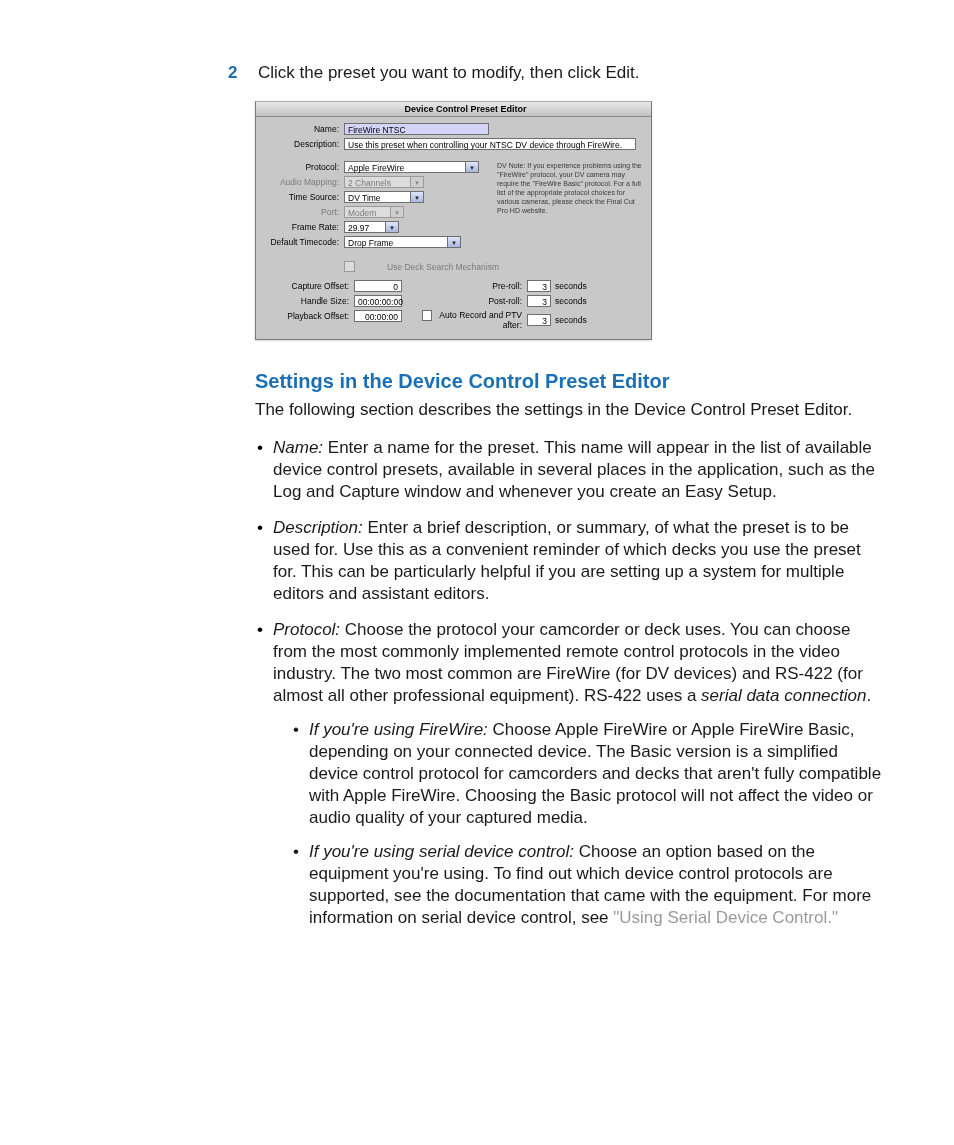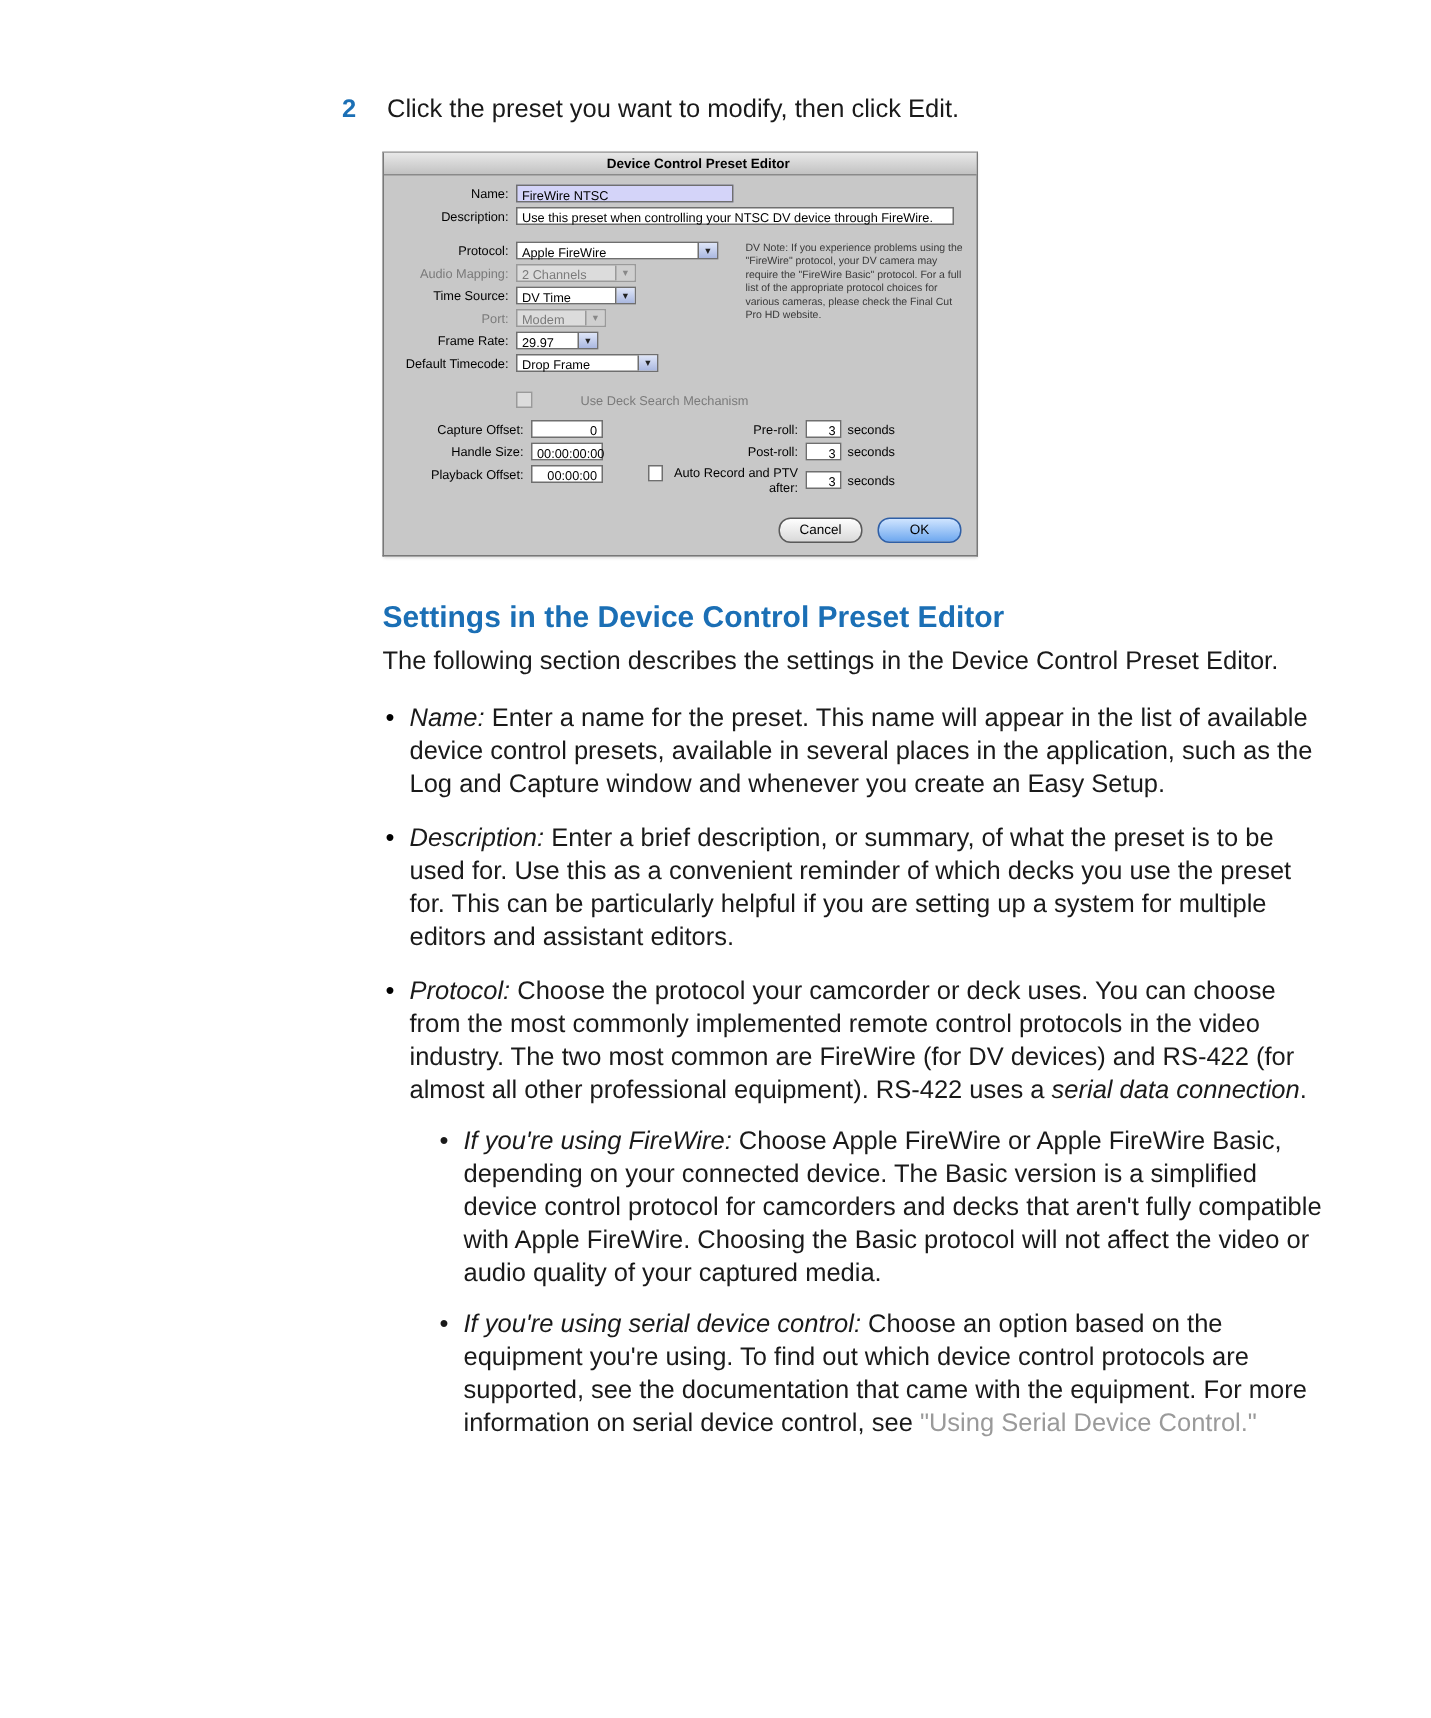--- a/index.html
+++ b/index.html
@@ -121,21 +121,21 @@
     color:#7a7a7a;
     font-size:8.5px;
     gap:28px;
   }
   .chk {
     width:9px; height:9px; border:1px solid #9a9a9a; background:#dcdcdc;
     margin-right:4px;
   }
   .timing {
     display:flex;
-    gap: 30px;
+    gap: 20px;
   }
   .timing-col .row .lbl { width: 85px; }
   .timing .numfld {
     width: 48px; text-align:right;
   }
   .timing-right .row .lbl { width: 100px; }
   .timing-right .numfld { width:24px; text-align:right; }
   .secs { margin-left:4px; }
   .chk-inline {
     width:9px; height:9px; border:1px solid #6f6f6f; background:#fff;
@@ -298,21 +298,21 @@
                 <div class="lbl">Frame Rate:</div>
                 <div class="fld combo" style="width:55px">
                   <span>29.97</span>
                   <span class="combo-btn">
                       <span class="tri">▾</span>
                     </span>
                 </div>
               </div>
               <div class="row">
                 <div class="lbl">Default Timecode:</div>
-                <div class="fld combo" style="width:95px">
+                <div class="fld combo" style="width:117px">
                   <span>Drop Frame</span>
                   <span class="combo-btn">
                       <span class="tri">▾</span>
                     </span>
                 </div>
               </div>
             </div>
             <div class="note-box">DV Note: If you experience problems using the "FireWire" protocol, your DV camera may require the "FireWire Basic" protocol. For a full list of the appropriate protocol choices for various cameras, please check the Final Cut Pro HD website.</div>
           </div>
 
@@ -351,24 +351,20 @@
                 <div class="lbl" style="display:flex;justify-content:flex-end">
                   <span class="chk-inline"></span>
                   <span>Auto Record and PTV after:</span>
                 </div>
                 <div class="fld numfld">3</div>
                 <span class="secs">seconds</span>
               </div>
             </div>
           </div>
 
-        </div>
-        <div class="btn-row">
-          <div class="btn btn-cancel">Cancel</div>
-          <div class="btn btn-ok">OK</div>
         </div>
       </div>
     </div>
 
     <div class="h2">Settings in the Device Control Preset Editor</div>
     <div class="para">The following section describes the settings in the Device Control Preset Editor.</div>
 
     <ul class="main">
       <li>
         <span class="term">Name:  </span>

